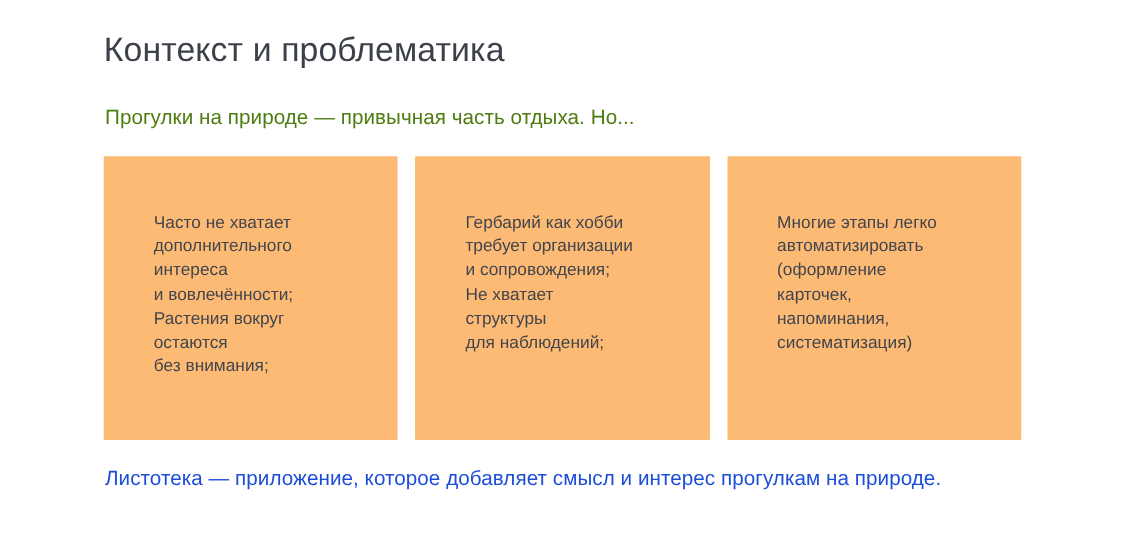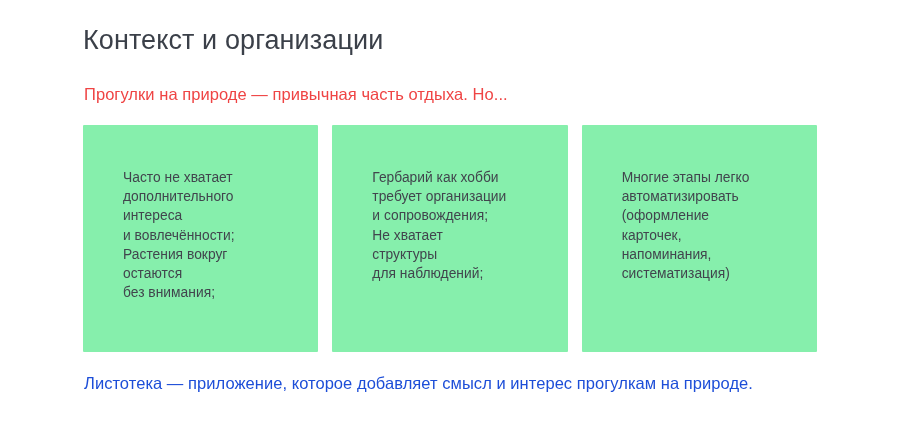--- a/index.html
+++ b/index.html
@@ -34,39 +34,39 @@
     white-space: nowrap;
   }
 
   .slide-subtitle {
     position: absolute;
     left: 84px;
     top: 82px;
     font-size: 16.5px;
     line-height: 24px;
     font-weight: 400;
-    color: #ef4444;
+    color: #4d7c0f;
     letter-spacing: 0.05px;
     white-space: nowrap;
   }
 
   .cards-row {
     position: absolute;
     left: 83px;
     top: 125px;
     width: 734px;
     height: 227px;
     display: flex;
     flex-direction: row;
     gap: 14px;
   }
 
   .card {
     flex: 1 1 0;
-    background: #86efac;
+    background: #fdba74;
     box-sizing: border-box;
     padding: 43px 18px 18px 40px;
     border-radius: 1px;
   }
 
   .card-text {
     font-size: 13.8px;
     line-height: 19.2px;
     color: #41454d;
     white-space: pre-line;
@@ -82,21 +82,21 @@
     line-height: 27px;
     color: #1d4ed8;
     letter-spacing: 0.05px;
   }
 </style>
 </head>
 <body>
 
 <div class="slide">
 
-  <div class="slide-title">Контекст и организации</div>
+  <div class="slide-title">Контекст и проблематика</div>
 
   <div class="slide-subtitle">Прогулки на природе — привычная часть отдыха. Но...</div>
 
   <div class="cards-row">
 
     <div class="card">
       <div class="card-text">Часто не хватает
 дополнительного
 интереса
 и вовлечённости;

